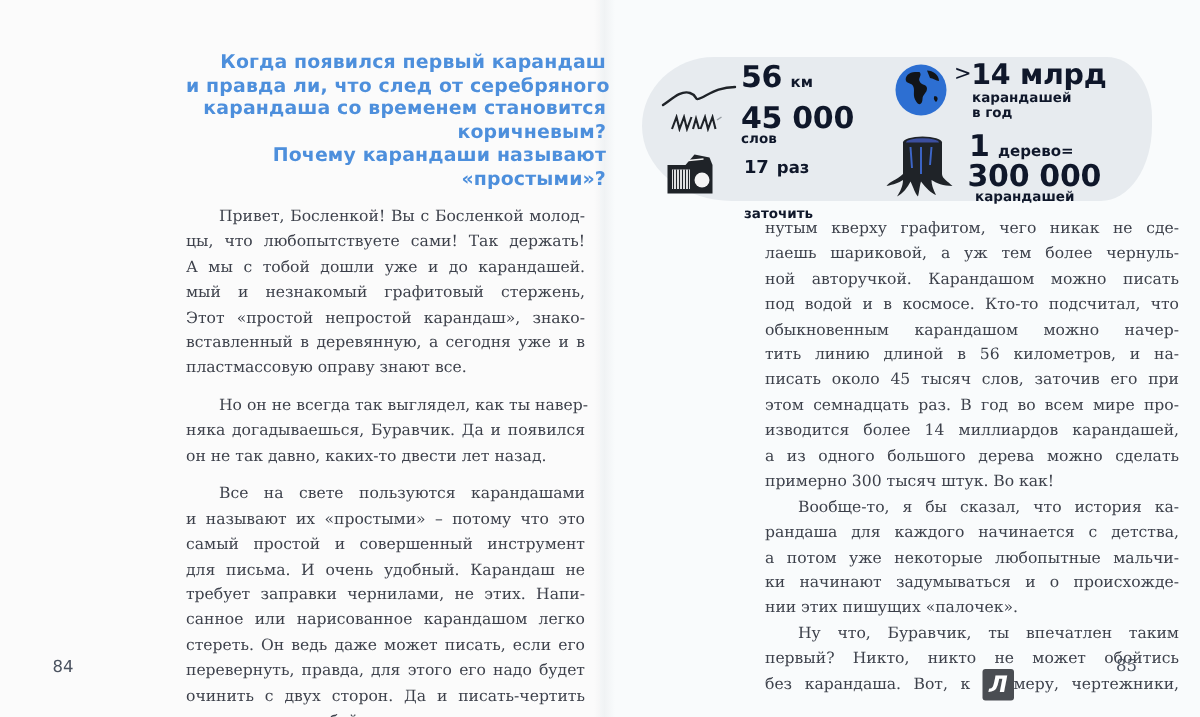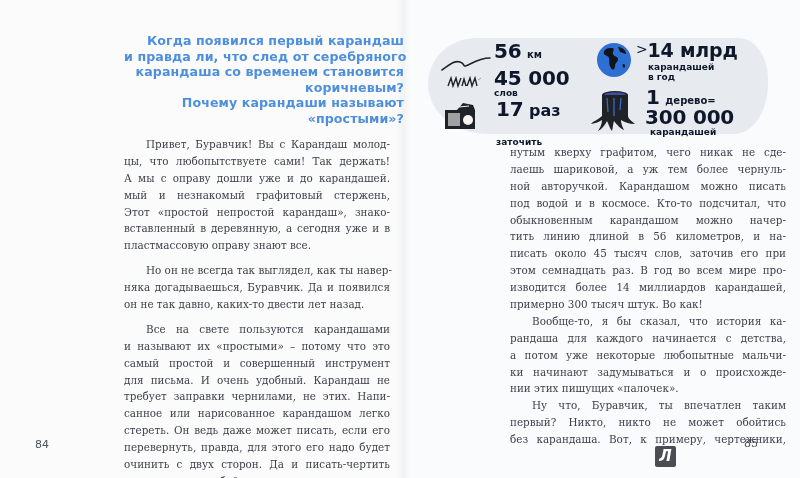--- a/index.html
+++ b/index.html
@@ -68,23 +68,23 @@
 <div class="heading">
   <div>Когда появился первый карандаш</div>
   <div>и правда ли, что след от серебряного</div>
   <div>карандаша со временем становится</div>
   <div>коричневым?</div>
   <div>Почему карандаши называют</div>
   <div>«простыми»?</div>
 </div>
 
 <div class="body-text left-col">
-  <span class="ln just ind">Привет, Буравчик! Вы с Карандаш молод-</span>
+  <span class="ln just ind">Привет, Босленкой! Вы с Босленкой молод-</span>
   <span class="ln just">цы, что любопытствуете сами! Так держать!</span>
-  <span class="ln just">А мы с оправу дошли уже и до карандашей.</span>
+  <span class="ln just">А мы с тобой дошли уже и до карандашей.</span>
   <span class="ln just">мый и незнакомый графитовый стержень,</span>
   <span class="ln just">Этот «простой непростой карандаш», знако-</span>
   <span class="ln just">вставленный в деревянную, а сегодня уже и в</span>
   <span class="ln">пластмассовую оправу знают все.</span>
   <span class="gap"></span>
   <span class="ln just ind">Но он не всегда так выглядел, как ты навер-</span>
   <span class="ln just">няка догадываешься, Буравчик. Да и появился</span>
   <span class="ln">он не так давно, каких-то двести лет назад.</span>
   <span class="gap"></span>
   <span class="ln just ind">Все на свете пользуются карандашами</span>
@@ -123,22 +123,22 @@
 
 <div class="info-item" style="left:494px;top:42px">
   <span class="big" style="font-size:20px">56</span>
   <span class="small" style="font-size:10px">км</span>
 </div>
 <div class="info-item" style="left:494px;top:68px">
   <div class="big" style="font-size:20px;line-height:20px">45 000</div>
   <div class="small" style="margin-left:0">слов</div>
 </div>
 <div class="info-item" style="left:496px;top:100px">
-  <span class="big" style="font-size:20px">17</span>
-  <span class="small" style="font-size:16px">раз</span>
+  <span class="big" style="font-size:12px">17</span>
+  <span class="small" style="font-size:11px">раз</span>
   <div class="small" style="margin-top:17px">заточить</div>
 </div>
 
 <svg class="icon" style="left:596px;top:42px" width="36" height="36" viewBox="0 0 36 36">
   <circle cx="18" cy="18" r="17" fill="#2d6fd2"></circle>
   <path d="M14 6 C10 6, 7 9, 8 12 C9 14, 12 13, 13 16 C14 19, 12 22, 15 26 C17 29, 19 27, 19 24 C19 21, 22 20, 22 17 C22 14, 18 15, 17 12 C16 10, 19 8, 17 6 Z" fill="#111418"></path>
   <path d="M22 5 C26 5, 30 8, 30 12 C28 12, 26 10, 24 10 Z" fill="#111418"></path>
   <path d="M27 22 C29 22, 30 24, 28 26 C27 25, 26 24, 27 22 Z" fill="#111418"></path>
 </svg>
 
@@ -164,20 +164,21 @@
 <div class="body-text right-col">
   <span class="ln just">нутым кверху графитом, чего никак не сде-</span>
   <span class="ln just">лаешь шариковой, а уж тем более чернуль-</span>
   <span class="ln just">ной авторучкой. Карандашом можно писать</span>
   <span class="ln just">под водой и в космосе. Кто-то подсчитал, что</span>
   <span class="ln just">обыкновенным карандашом можно начер-</span>
   <span class="ln just">тить линию длиной в 56 километров, и на-</span>
   <span class="ln just">писать около 45 тысяч слов, заточив его при</span>
   <span class="ln just">этом семнадцать раз. В год во всем мире про-</span>
   <span class="ln just">изводится более 14 миллиардов карандашей,</span>
+  <span class="ln just">а из одного большого дерева можно сделать</span>
   <span class="ln">примерно 300 тысяч штук. Во как!</span>
   <span class="ln just ind">Вообще-то, я бы сказал, что история ка-</span>
   <span class="ln just">рандаша для каждого начинается с детства,</span>
   <span class="ln just">а потом уже некоторые любопытные мальчи-</span>
   <span class="ln just">ки начинают задумываться и о происхожде-</span>
   <span class="ln">нии этих пишущих «палочек».</span>
   <span class="ln just ind">Ну что, Буравчик, ты впечатлен таким</span>
   <span class="ln just">первый? Никто, никто не может обойтись</span>
   <span class="ln just">без карандаша. Вот, к примеру, чертежники,</span>
 </div>

